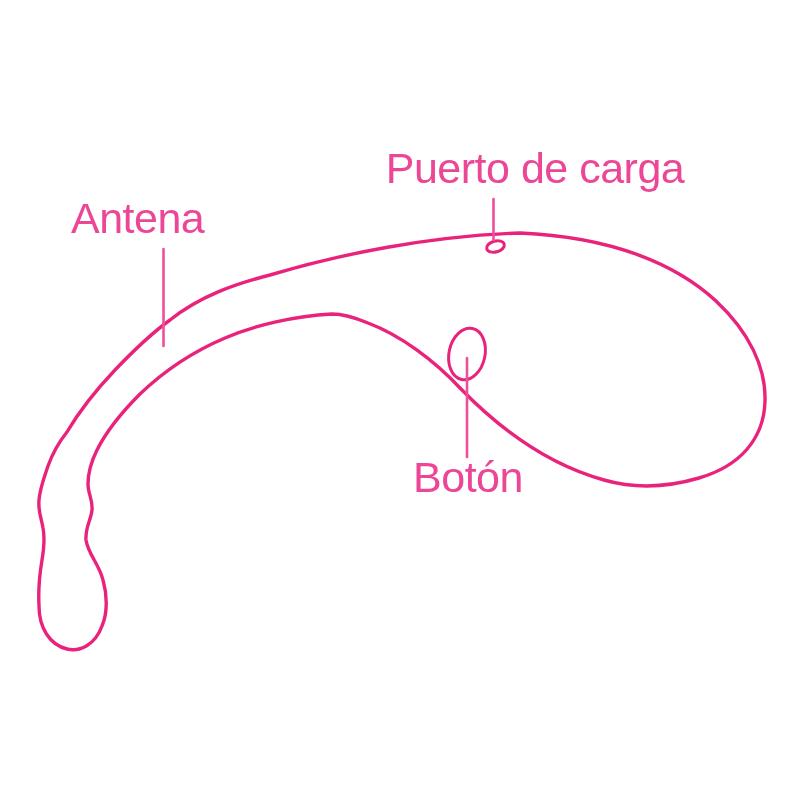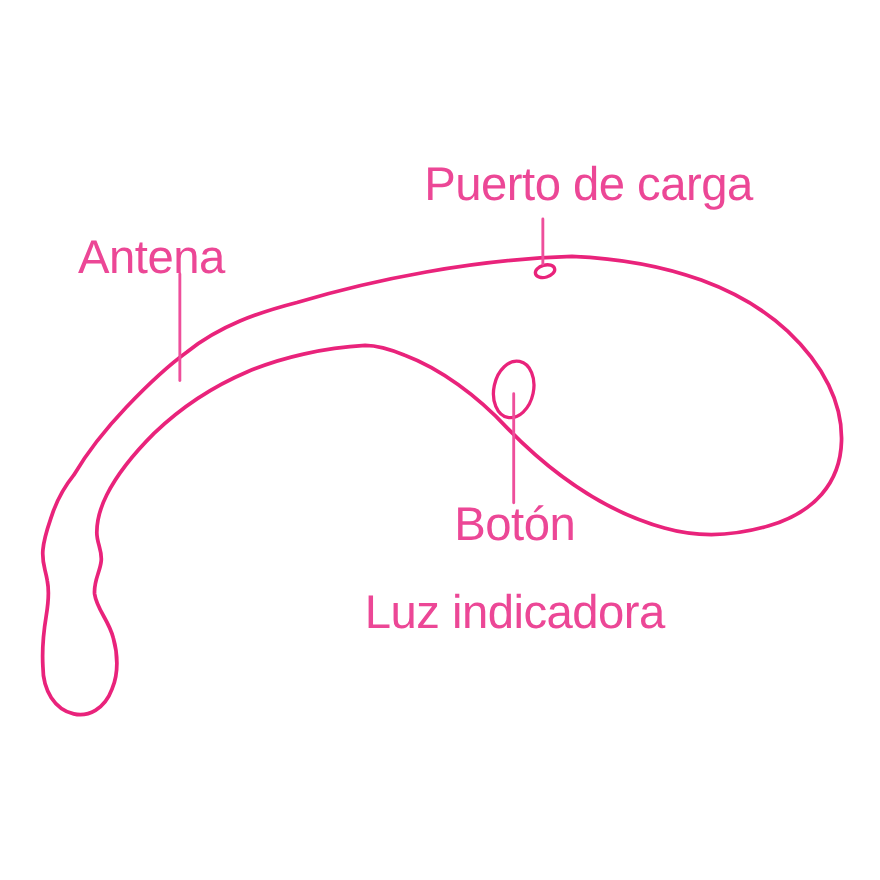--- a/index.html
+++ b/index.html
@@ -43,21 +43,21 @@
     position: absolute;
     font-size: 43px;
     font-weight: 400;
     line-height: 1;
     letter-spacing: -0.5px;
     color: var(--text);
     white-space: nowrap;
   }
   .label.centered { transform: translateX(-50%); }
   .label-charging-port { left: 535px; top: 147px; }
-  .label-antenna       { left: 71px;  top: 197px; margin-top: 16px; }
+  .label-antenna       { left: 71px;  top: 197px; }
   .label-button        { left: 468px; top: 456px; }
   .label-indicator     { left: 468px; top: 536px; }
 </style>
 </head>
 <body>
 
 <div class="canvas">
 
   <svg class="diagram-svg" viewBox="0 0 800 800" xmlns="http://www.w3.org/2000/svg">
 
@@ -99,15 +99,14 @@
     <line x1="163.5" y1="249" x2="163.5" y2="346"></line>
     <line x1="467" y1="358" x2="467" y2="457"></line>
   </svg>
 
   <div class="label centered label-charging-port">Puerto de carga</div>
 
   <div class="label label-antenna">Antena</div>
 
   <div class="label centered label-button">Botón</div>
 
-  <div class="label centered label-indicator">Luz indicadora</div>
 
 </div>
 
 </body></html>

